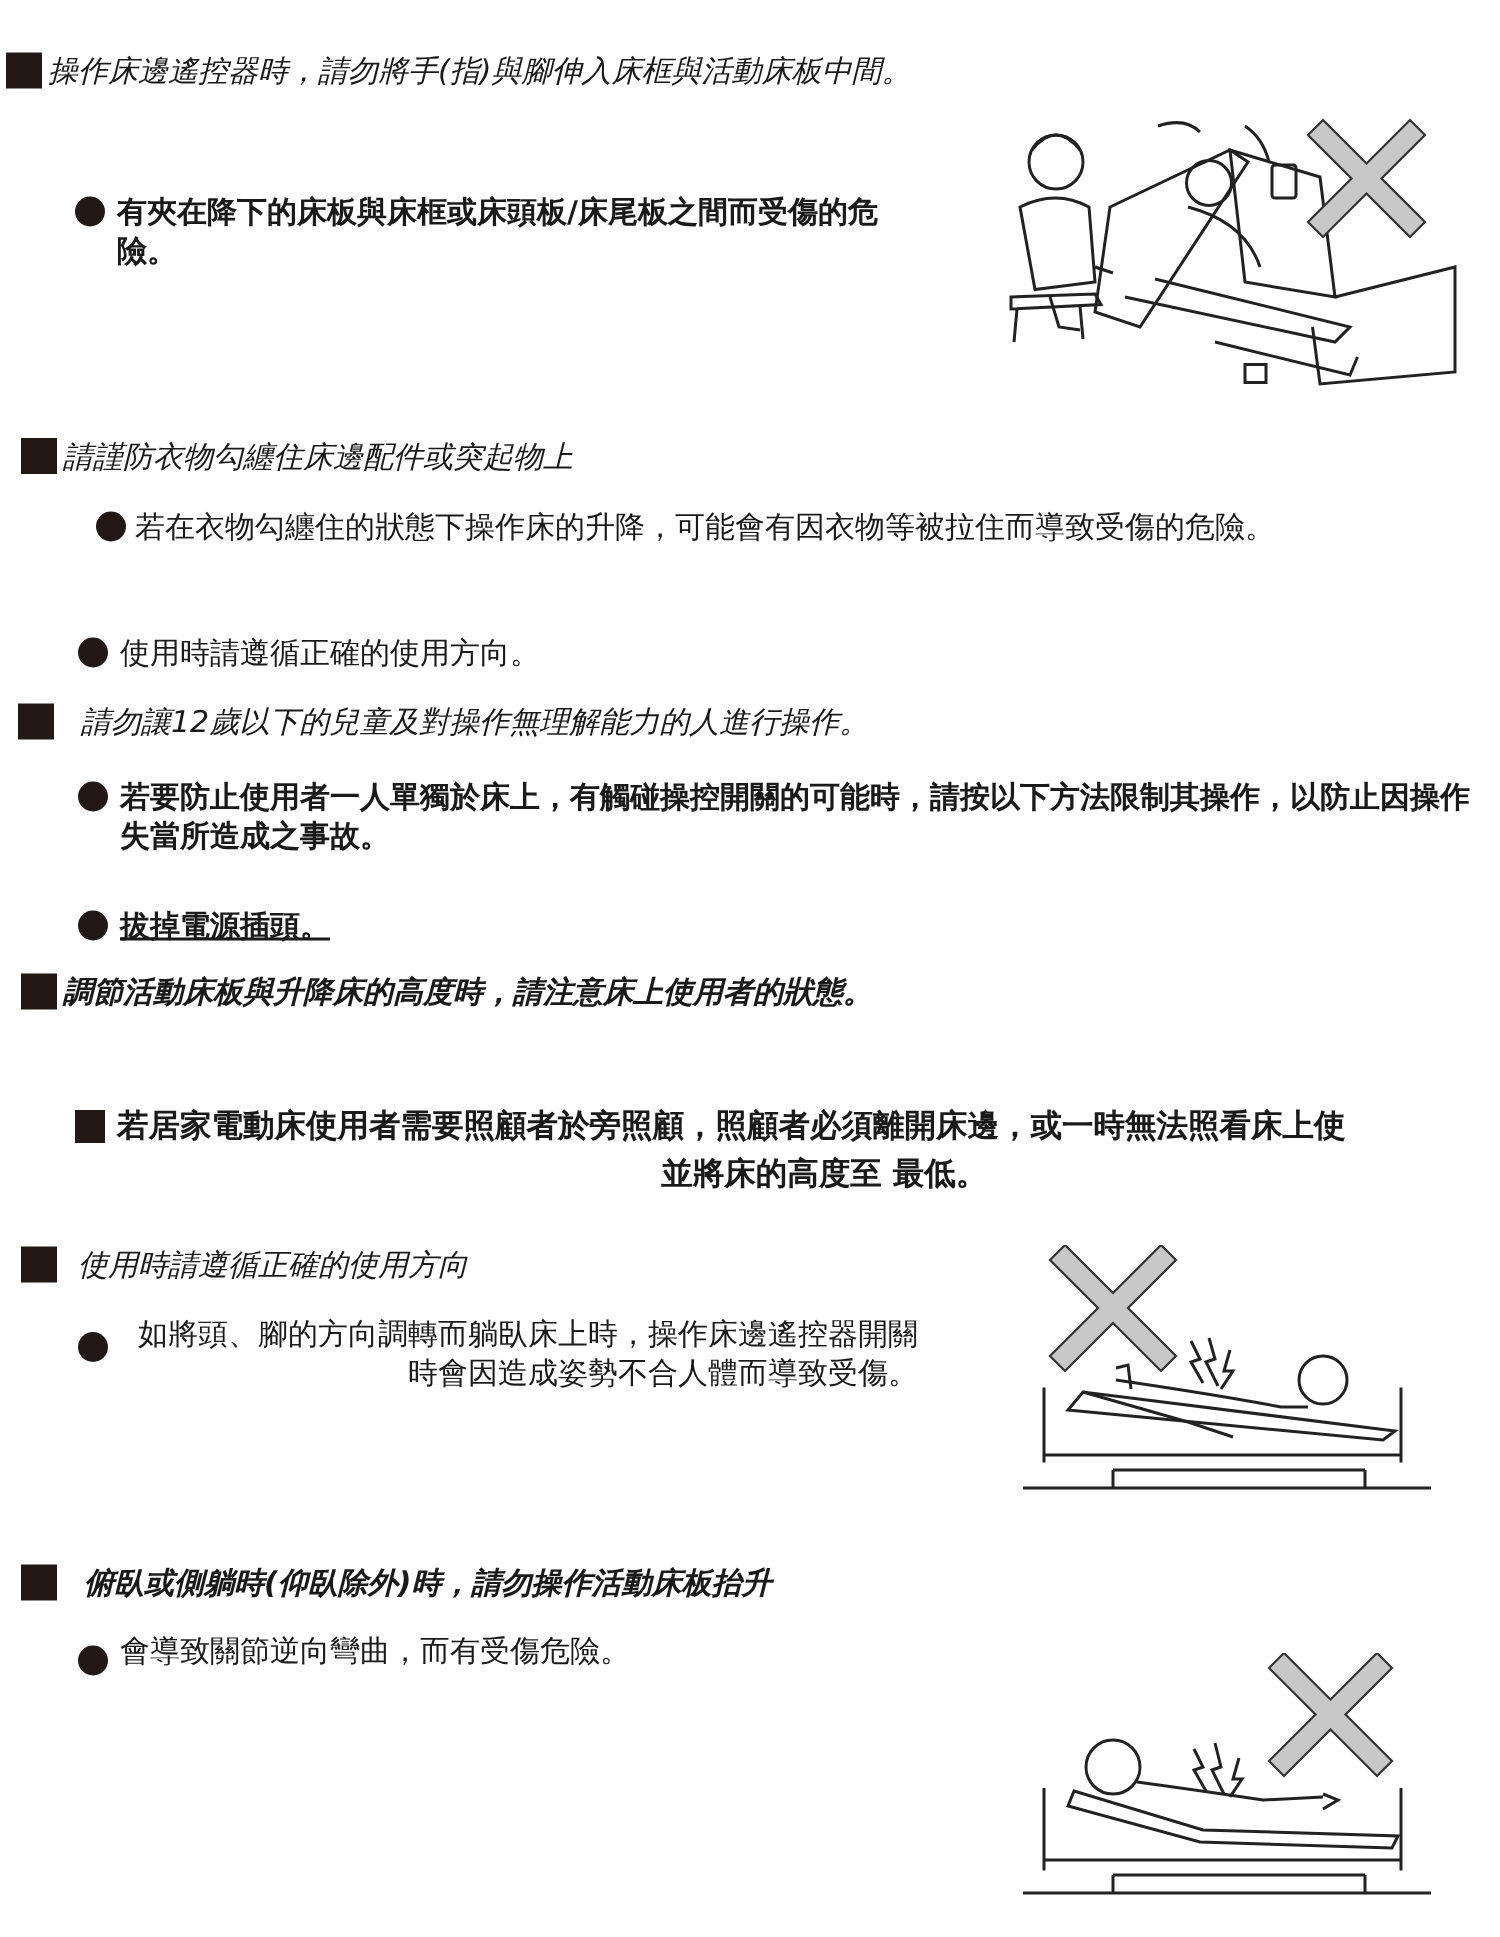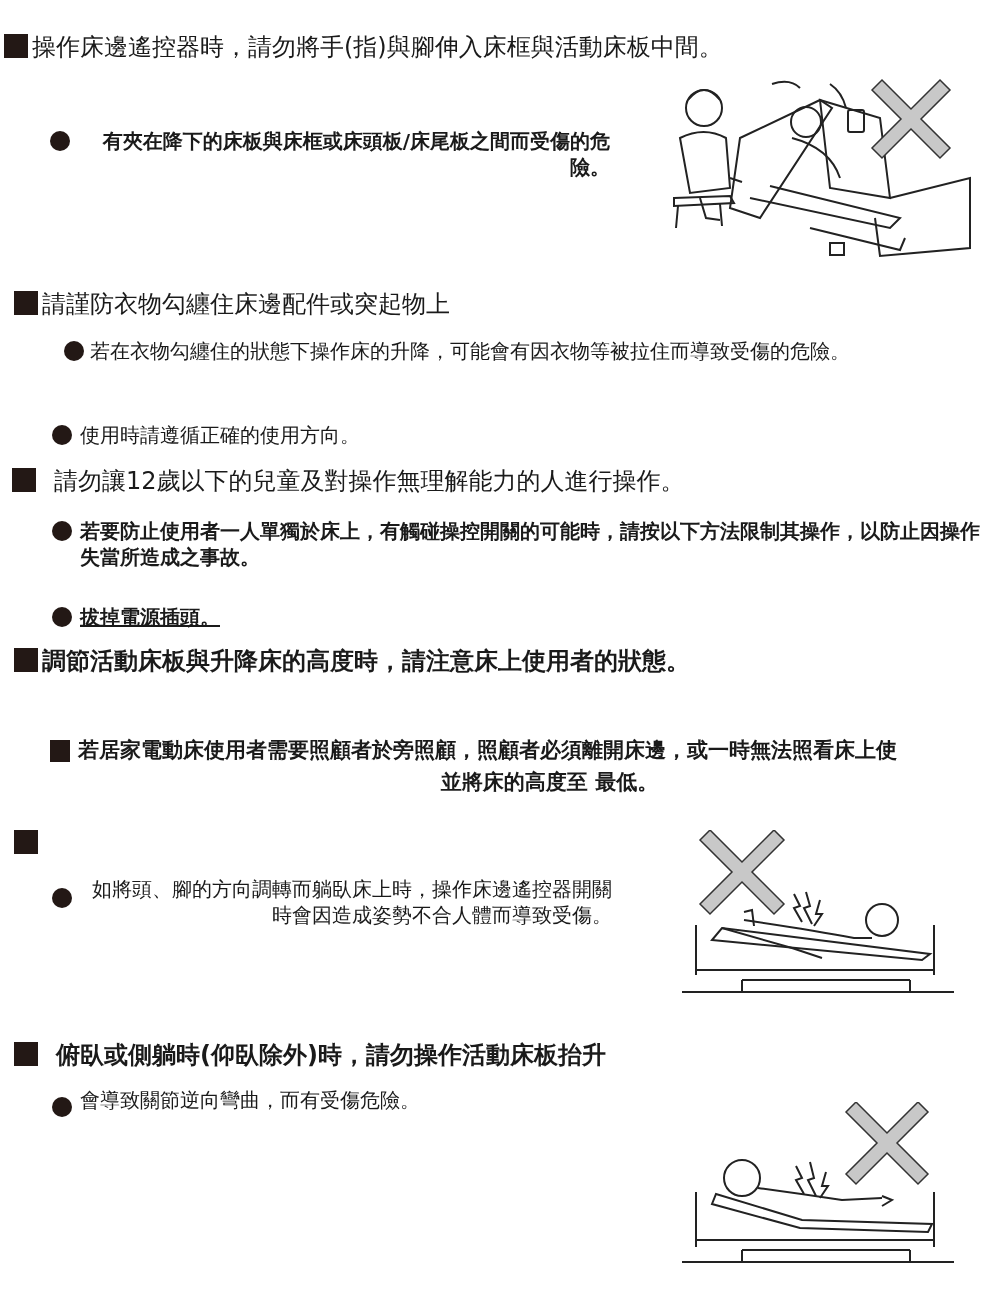--- a/index.html
+++ b/index.html
@@ -1,36 +1,36 @@
 <!DOCTYPE html>
 <html><head>
 <meta charset="utf-8">
 <style>
   html, body { margin:0; padding:0; background:#ffffff; }
   body { width:1000px; height:1291px; position:relative; overflow:hidden;
          font-family:"DejaVu Sans", "Liberation Sans", sans-serif; color:#1a1a1a; }
   .sq { display:inline-block; background:#231815; vertical-align:middle; }
-  .head { position:absolute; font-size:24px; white-space:nowrap; line-height:30px; }
+  .head { position:absolute; font-size:20px; white-space:nowrap; line-height:30px;font-style:italic; }
   .head.bold { font-weight:bold; }
   .head .sq { width:24px; height:24px; margin-right:4px; position:relative; top:-2px; }
   .item { position:absolute; font-size:20px; line-height:26px; }
   .item .dot { position:absolute; left:0; top:3px; width:20px; height:20px; border-radius:50%; background:#231815; }
   .item .txt { margin-left:28px; display:block; }
   .item.bold .txt { font-weight:bold; }
   .para { position:absolute; font-size:21px; line-height:32px; font-weight:bold; }
   .para .sq { position:absolute; left:-28px; top:6px; width:20px; height:22px; }
   svg { position:absolute; }
 </style>
 </head>
 <body>
 
 <div class="head" style="left:4px; top:32px;">
   <span class="sq"></span><span>操作床邊遙控器時，請勿將手(指)與腳伸入床框與活動床板中間。</span>
 </div>
-<div class="item bold" style="left:50px; top:128px; width:560px;text-align:right;">
+<div class="item bold" style="left:50px; top:128px; width:560px;">
   <span class="dot"></span>
   <span class="txt">有夾在降下的床板與床框或床頭板/床尾板之間而受傷的危險。</span>
 </div>
 
 <svg style="left:660px;top:78px;" width="320" height="185" viewBox="0 0 320 185">
   <g fill="none" stroke="#222" stroke-width="2">
 
     <circle cx="44" cy="30" r="18"></circle>
     <path d="M28 22 Q44 2 60 22"></path>
     <path d="M20 60 Q44 48 66 60 L70 110 L30 115 Z"></path>
@@ -85,21 +85,21 @@
   <span class="sq"></span><span>調節活動床板與升降床的高度時，請注意床上使用者的狀態。</span>
 </div>
 
 <div class="para" style="left:52px; top:734px; width:945px;margin-left:26px;">
   <span class="sq"></span>
   <div>若居家電動床使用者需要照顧者於旁照顧，照顧者必須離開床邊，或一時無法照看床上使</div>
   <div style="margin-left:-2px;text-align:center;">並將床的高度至 最低。</div>
 </div>
 
 <div class="head" style="left:14px; top:828px;">
-  <span class="sq"></span>
+  <span class="sq"></span><span style="margin-left:10px;">使用時請遵循正確的使用方向</span>
 </div>
 <div class="item" style="left:52px; top:876px; width:560px;text-align:right;">
   <span class="dot" style="top:12px;"></span>
   <span class="txt">如將頭、腳的方向調轉而躺臥床上時，操作床邊遙控器開關時會因造成姿勢不合人體而導致受傷。</span>
 </div>
 
 <svg style="left:682px;top:830px;" width="280" height="170" viewBox="0 0 280 170">
   <g fill="none" stroke="#222" stroke-width="2">
     <path d="M14 95 L14 145 M252 95 L252 145"></path>
     <path d="M14 140 L252 140"></path>

